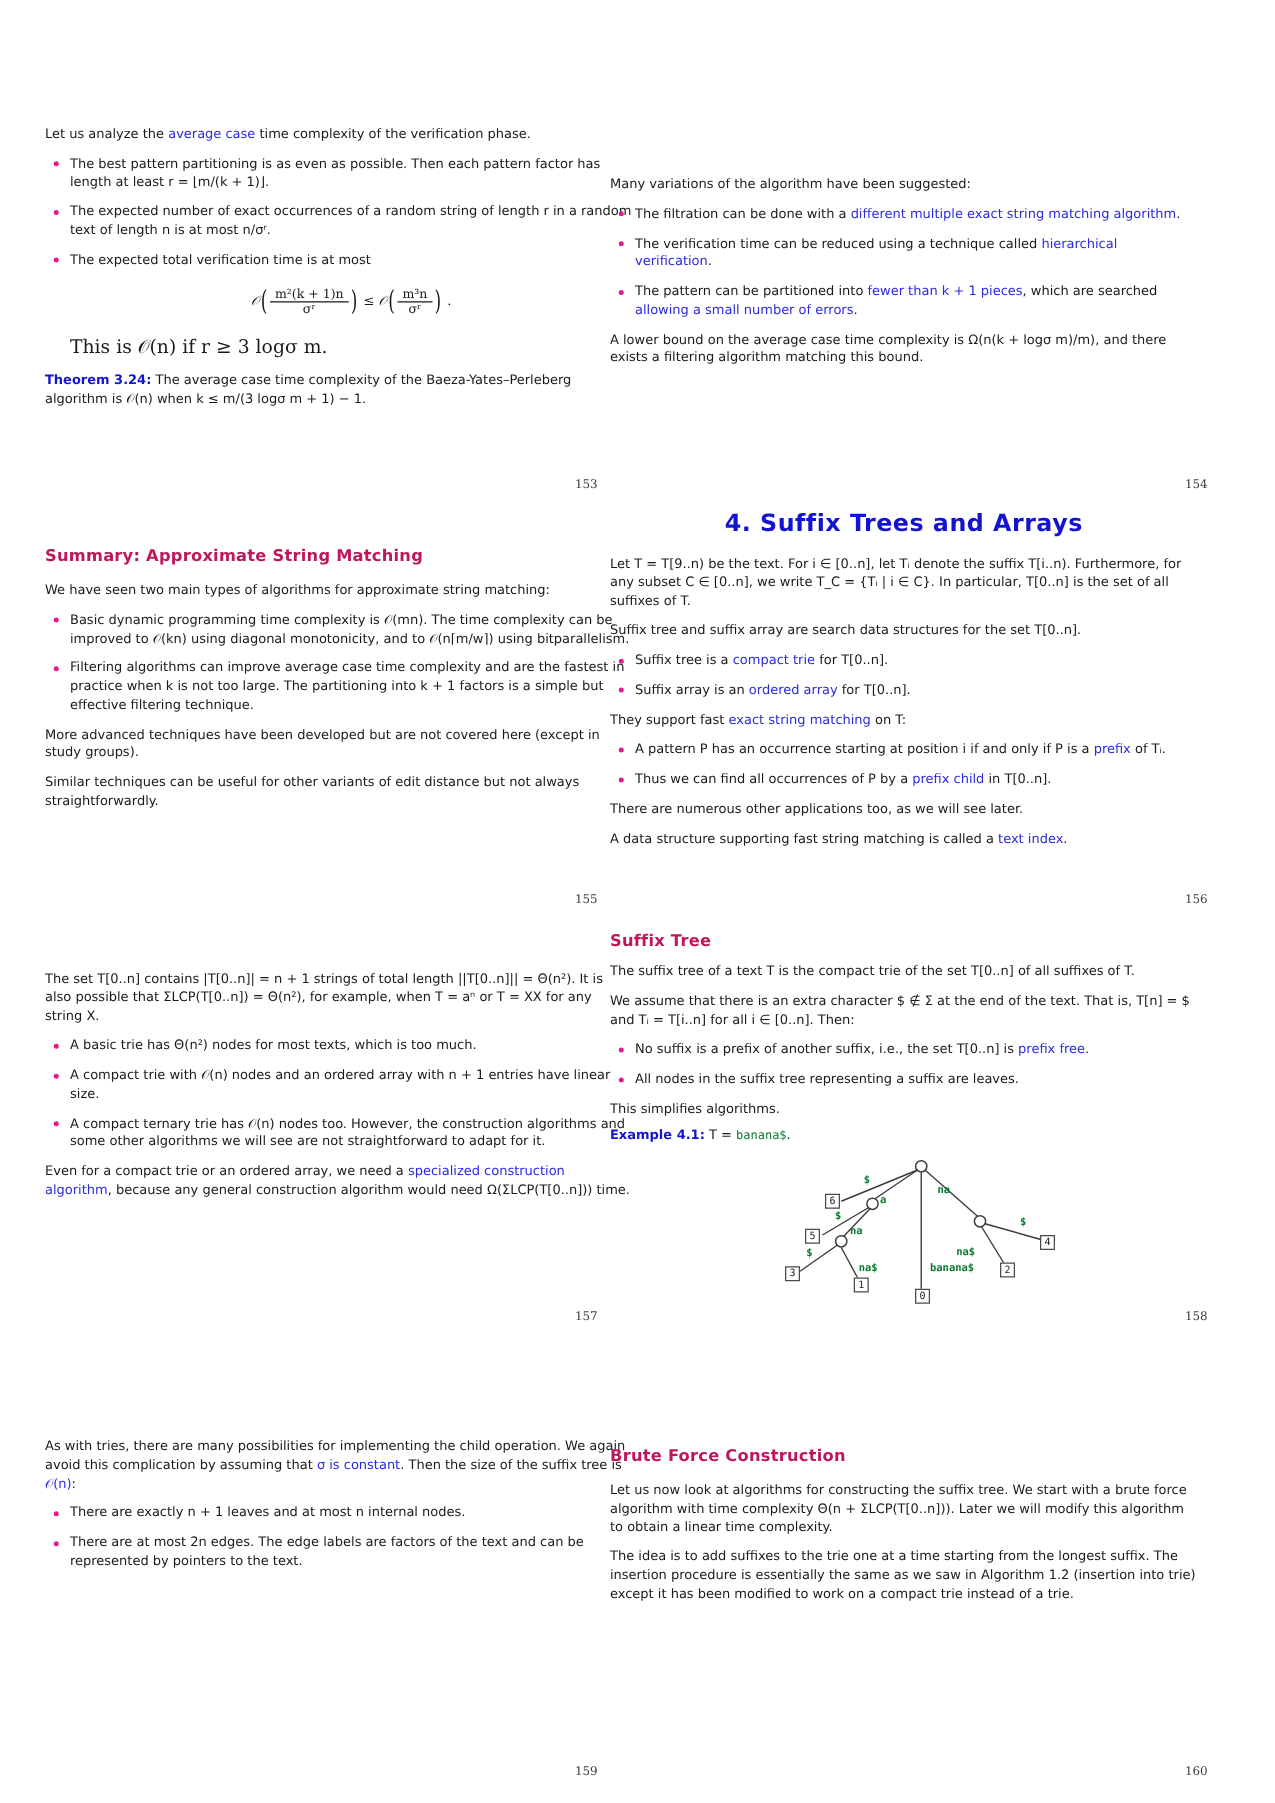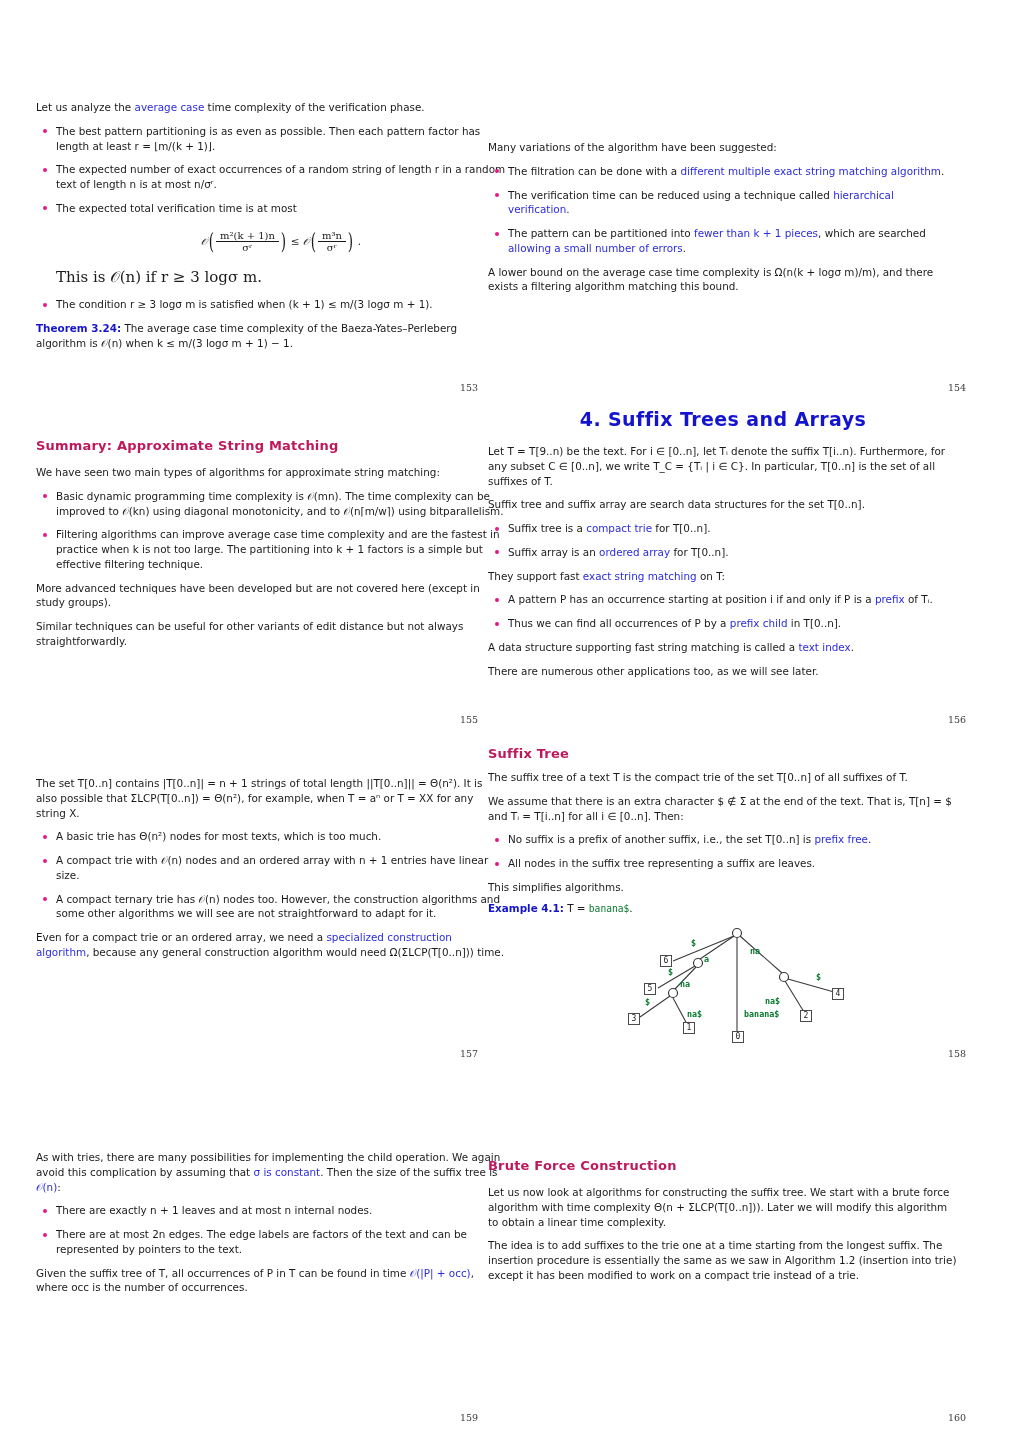--- a/index.html
+++ b/index.html
@@ -87,21 +87,20 @@
       <li>
         <span>The expected total verification time is at most</span>
         <div class="mathline">
           <span class="cal">𝒪</span><span class="paren">(</span><span class="frac"><span class="num">m²(k + 1)n</span><span class="den">σʳ</span></span><span class="paren">)</span>
           <span>≤</span>
           <span class="cal">𝒪</span><span class="paren">(</span><span class="frac"><span class="num">m³n</span><span class="den">σʳ</span></span><span class="paren">)</span>
           <span>.</span>
         </div>
         <div class="mr" style="font-size:15px;">This is 𝒪(n) if r ≥ 3 logσ m.</div>
       </li>
-      <li><span>The condition r ≥ 3 logσ m is satisfied when (k + 1) ≤ m/(3 logσ m + 1).</span></li>
     </ul>
     <p>
       <span class="thm">Theorem 3.24:</span><span> The average case time complexity of the Baeza-Yates–Perleberg algorithm is 𝒪(n) when k ≤ m/(3 logσ m + 1) − 1.</span>
     </p>
   </div>
   <div class="pageno" style="left:460px;top:382px;">153</div>
 
   <div class="slide col-r" style="top:140px;">
     <p>Many variations of the algorithm have been suggested:</p>
     <ul>
@@ -139,24 +138,24 @@
       <li><span>Suffix tree is a </span><span class="blue">compact trie</span><span> for T[0..n].</span></li>
       <li><span>Suffix array is an </span><span class="blue">ordered array</span><span> for T[0..n].</span></li>
     </ul>
     <p>
       <span>They support fast </span><span class="blue">exact string matching</span><span> on T:</span>
     </p>
     <ul>
       <li><span>A pattern P has an occurrence starting at position i if and only if P is a </span><span class="blue">prefix</span><span> of Tᵢ.</span></li>
       <li><span>Thus we can find all occurrences of P by a </span><span class="blue">prefix child</span><span> in T[0..n].</span></li>
     </ul>
+    <p>There are numerous other applications too, as we will see later.</p>
     <p>
       <span>A data structure supporting fast string matching is called a </span><span class="blue">text index</span><span>.</span>
     </p>
-    <p>There are numerous other applications too, as we will see later.</p>
   </div>
   <div class="pageno" style="left:948px;top:714px;">156</div>
 
   <div class="slide col-l r3">
     <p>The set T[0..n] contains |T[0..n]| = n + 1 strings of total length ||T[0..n]|| = Θ(n²). It is also possible that ΣLCP(T[0..n]) = Θ(n²), for example, when T = aⁿ or T = XX for any string X.</p>
     <ul>
       <li><span>A basic trie has Θ(n²) nodes for most texts, which is too much.</span></li>
       <li><span>A compact trie with 𝒪(n) nodes and an ordered array with n + 1 entries have linear size.</span></li>
       <li><span>A compact ternary trie has 𝒪(n) nodes too. However, the construction algorithms and some other algorithms we will see are not straightforward to adapt for it.</span></li>
     </ul>
@@ -231,23 +230,20 @@
   <div class="pageno" style="left:948px;top:1048px;">158</div>
 
   <div class="slide col-l r4">
     <p>
       <span>As with tries, there are many possibilities for implementing the child operation. We again avoid this complication by assuming that </span><span class="blue">σ is constant</span><span>. Then the size of the suffix tree is </span><span class="blue">𝒪(n)</span><span>:</span>
     </p>
     <ul>
       <li><span>There are exactly n + 1 leaves and at most n internal nodes.</span></li>
       <li><span>There are at most 2n edges. The edge labels are factors of the text and can be represented by pointers to the text.</span></li>
     </ul>
-    <p>
-      <span>Given the suffix tree of T, all occurrences of P in T can be found in time </span><span class="blue">𝒪(|P| + occ)</span><span>, where occ is the number of occurrences.</span>
-    </p>
   </div>
   <div class="pageno" style="left:460px;top:1412px;">159</div>
 
   <div class="slide col-r" style="top:1158px;">
     <h2>Brute Force Construction</h2>
     <p>Let us now look at algorithms for constructing the suffix tree. We start with a brute force algorithm with time complexity Θ(n + ΣLCP(T[0..n])). Later we will modify this algorithm to obtain a linear time complexity.</p>
     <p>The idea is to add suffixes to the trie one at a time starting from the longest suffix. The insertion procedure is essentially the same as we saw in Algorithm 1.2 (insertion into trie) except it has been modified to work on a compact trie instead of a trie.</p>
   </div>
   <div class="pageno" style="left:948px;top:1412px;">160</div>
 

